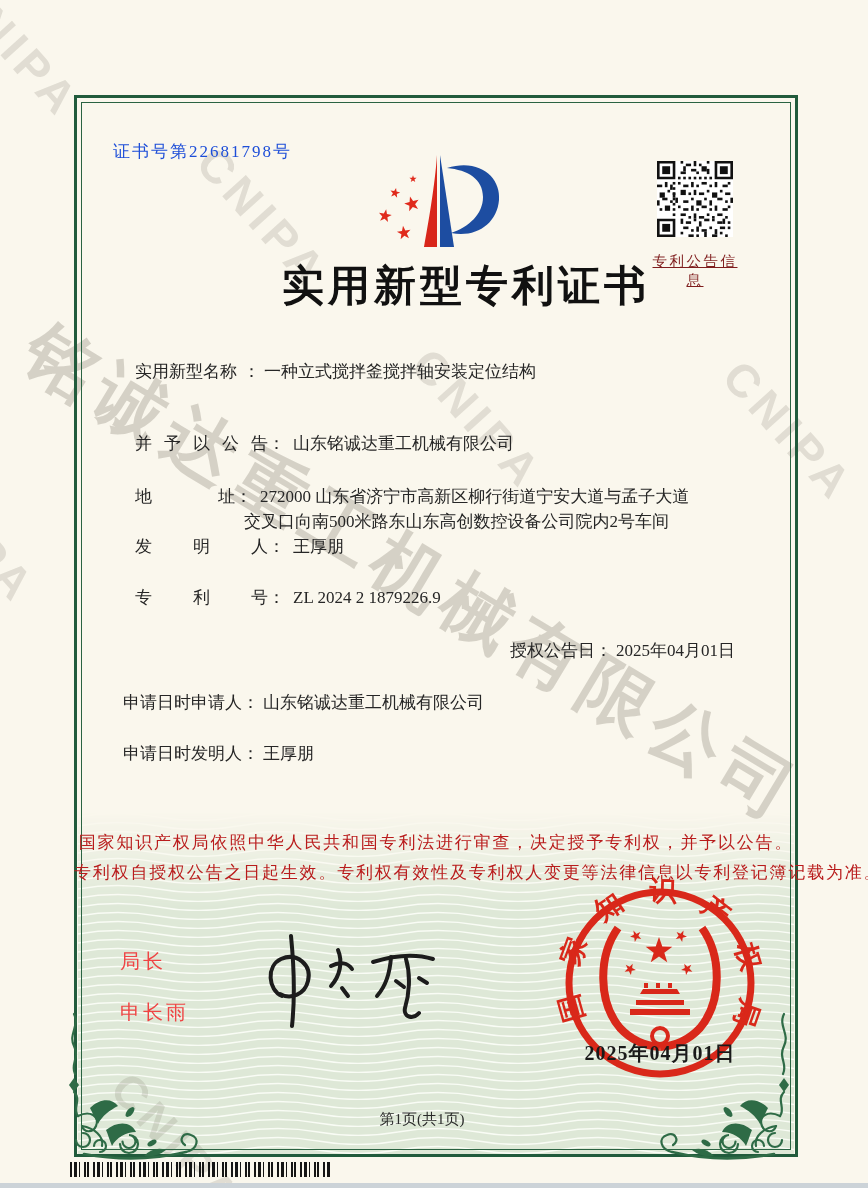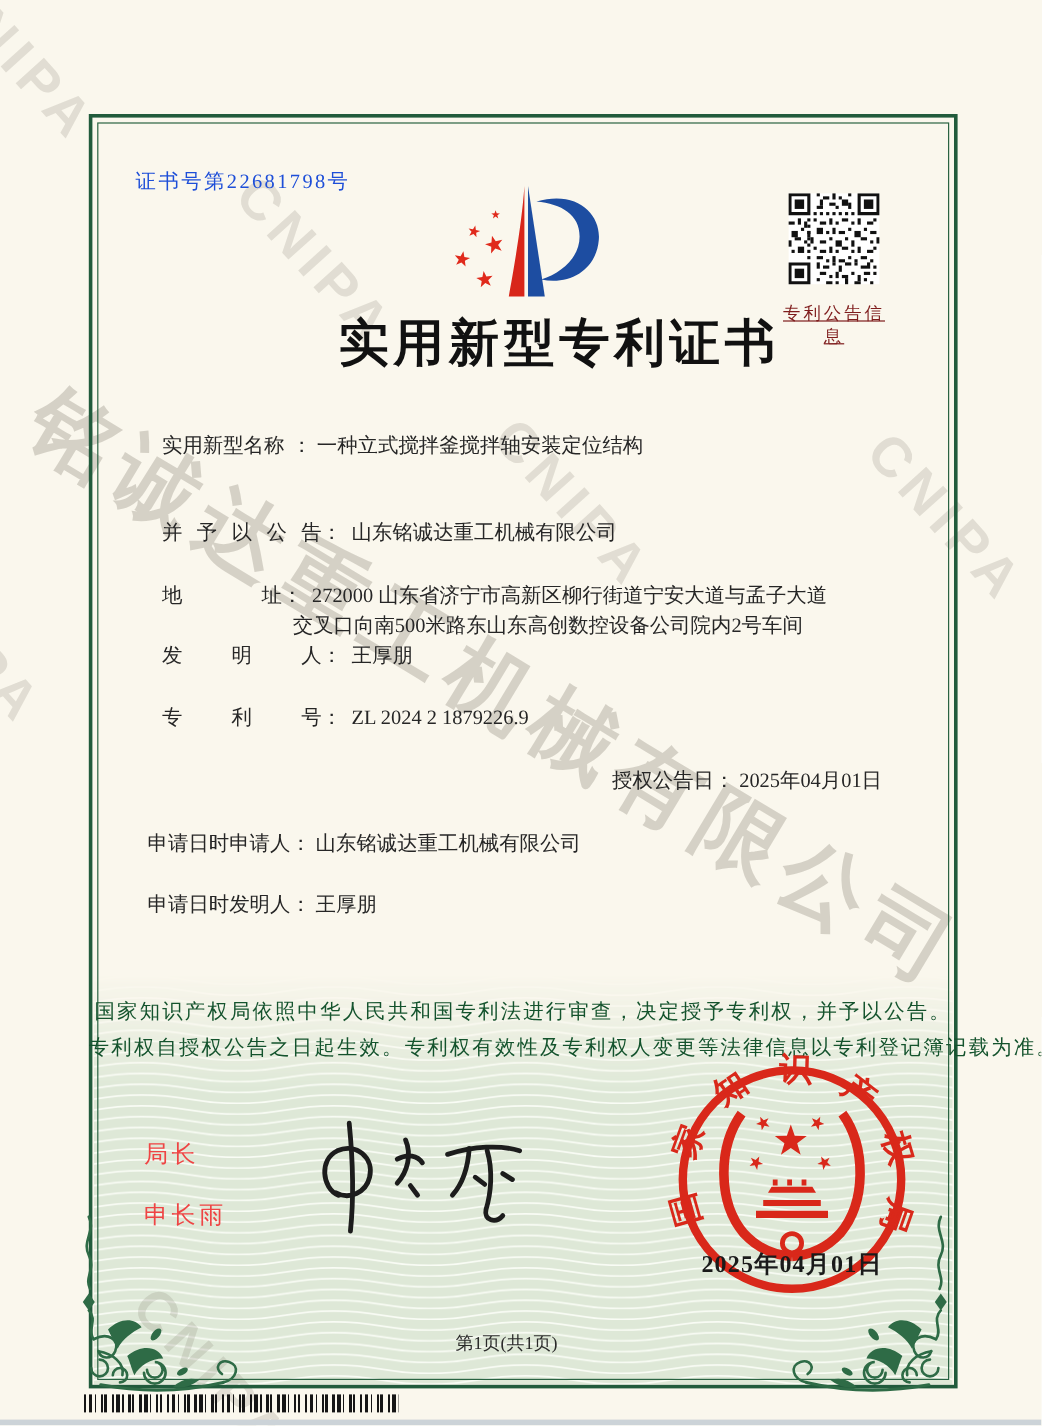--- a/index.html
+++ b/index.html
@@ -25,21 +25,21 @@
   
   .certno{position:absolute;left:113px;top:140px;z-index:4;font-size:17px;letter-spacing:2px;color:#1d4ed8;}
   .title{position:absolute;left:74px;top:258px;width:784px;z-index:4;text-align:center;
     font-size:42px;font-weight:700;letter-spacing:4px;color:#111;}
   .row{position:absolute;z-index:4;font-size:17px;line-height:22px;color:#262626;white-space:nowrap;}
   .lab{display:inline-block;text-align:justify;text-align-last:justify;text-justify:distribute;vertical-align:top;margin-left:12px;}
   .w133{width:133px;}.w100{width:100px;}
   .val{margin-left:8px;}
   .val4{margin-left:4px;}
   .stmt{position:absolute;left:74px;width:724px;z-index:4;text-align:center;
-    font-size:17px;letter-spacing:1.8px;color:#14532d;white-space:nowrap;}
+    font-size:17px;letter-spacing:1.8px;color:#b91c1c;white-space:nowrap;}
   .signer{position:absolute;left:120px;z-index:4;font-family:"Liberation Sans","DejaVu Sans",sans-serif;
     font-size:20px;letter-spacing:3px;color:#ef4444;}
   .qrcap{position:absolute;left:645px;top:252px;width:100px;z-index:4;text-align:center;
     font-size:14.5px;letter-spacing:2.5px;color:#7f1d1d;text-decoration:underline;}
   .footer{position:absolute;left:60px;top:1110px;width:724px;z-index:4;text-align:center;
     font-size:15px;color:#2a2a2a;}
   .barcode{position:absolute;left:70px;top:1162px;width:262px;height:15px;z-index:4;
     background:repeating-linear-gradient(90deg,#151515 0 2px,transparent 2px 4px,#151515 4px 7px,
       transparent 7px 9px,#151515 9px 10px,transparent 10px 14px,#151515 14px 16px,
       transparent 16px 17px,#151515 17px 19px,transparent 19px 23px);}

